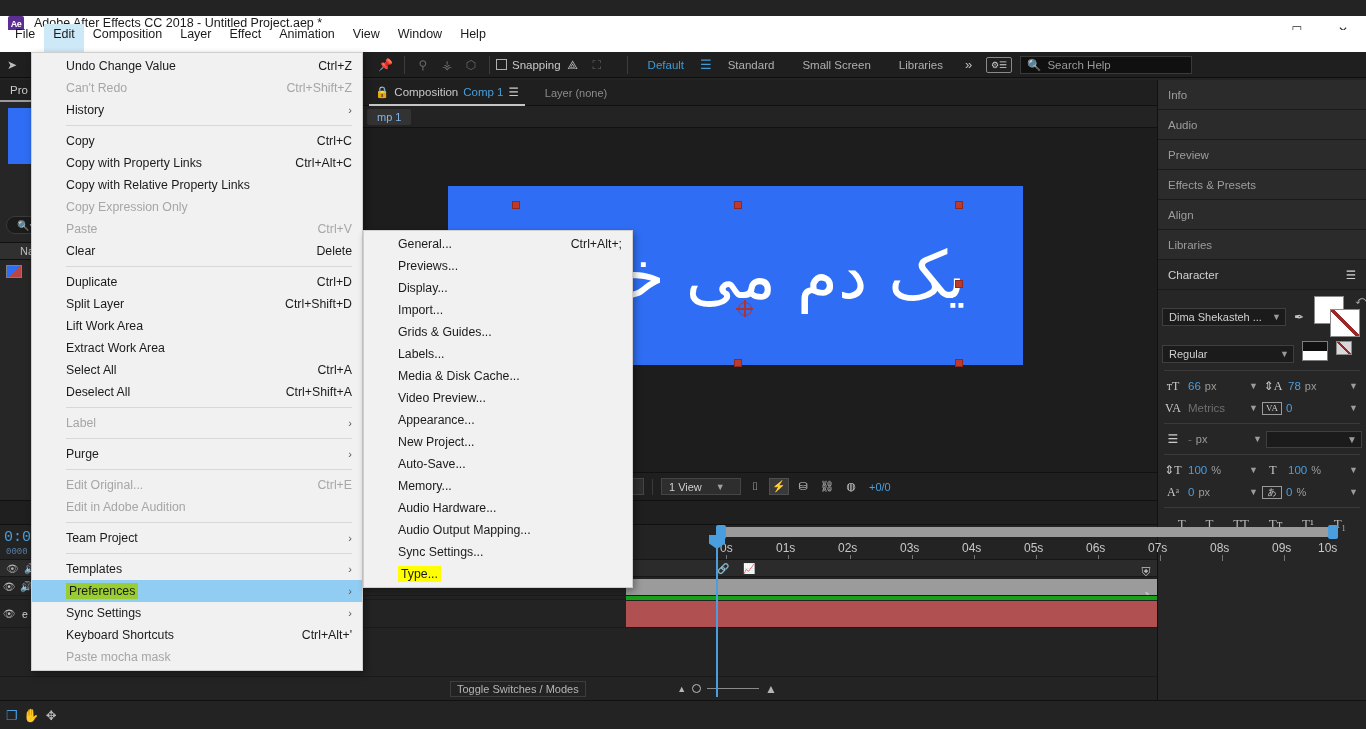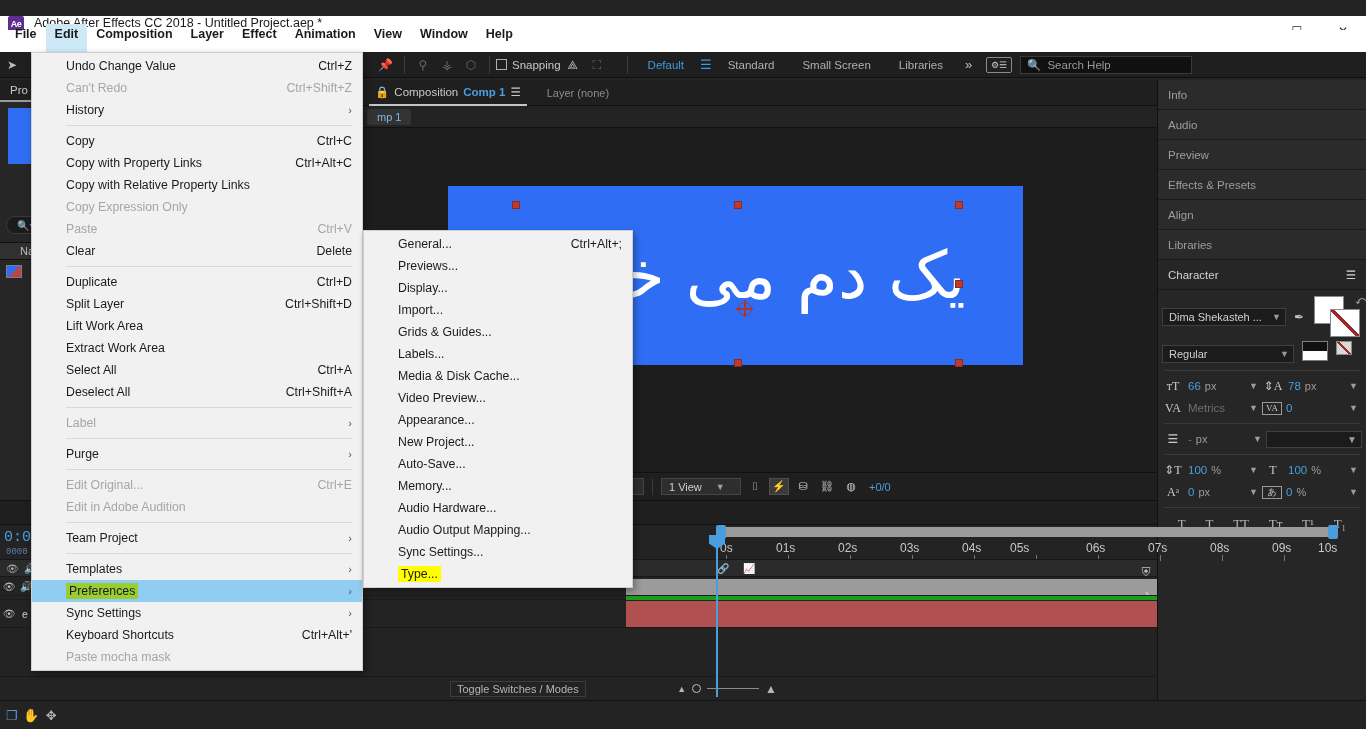--- a/index.html
+++ b/index.html
@@ -30,21 +30,20 @@
   }
 
   
   .menubar {
     position: absolute; left: 0; top: 30px; width: 1366px; height: 22px;
     background: #ffffff; display: flex; align-items: center; padding-left: 6px;
   }
   .menu-item {
     padding: 2px 9px; font-size: 12.5px; color: #1a1a1a; height: 34px;
     line-height: 16px;
-    font-weight: bold;
   }
   .menu-item.active { background: #cde8f6; }
 
   
   .ae-toolbar {
     position: absolute; left: 0; top: 52px; width: 1366px; height: 26px;
     background: #1f1f1f; display: flex; align-items: center;
     border-bottom: 1px solid #0e0e0e;
   }
   .tool-ico {
@@ -126,21 +125,21 @@
   }
   .comp-tabbar {
     height: 26px; background: #1f1f1f; display: flex; align-items: center;
     border-bottom: 1px solid #111; padding-left: 6px;
   }
   .comp-tab {
     display: flex; align-items: center; gap: 5px; font-size: 11.5px;
     color: #c9c9c9; height: 26px; padding: 0 6px;
     border-bottom: 2px solid #c5c5c5;
   }
-  .comp-tab .accent { color: #4a9ede; font-weight: bold; }
+  .comp-tab .accent { color: #4a9ede; }
   .comp-tab-layer { font-size: 11px; color: #8c8c8c; padding: 0 20px; }
   .comp-subtab {
     height: 22px; background: #232323; display: flex; align-items: center;
     padding-left: 4px; border-bottom: 1px solid #111;
   }
   .comp-chip {
     background: #333; color: #7fb7e8; font-size: 11px; padding: 2px 10px;
     border-radius: 2px;
   }
   .comp-stage {
@@ -640,21 +639,21 @@
 
     <div class="ruler">
       <div class="wab"></div>
       <div class="wab-end" style="left:-2px"></div>
       <div class="wab-end" style="left:610px"></div>
       <div class="tick" style="left:2px">0s</div>
       <div class="tick" style="left:58px">01s</div>
       <div class="tick" style="left:120px">02s</div>
       <div class="tick" style="left:182px">03s</div>
       <div class="tick" style="left:244px">04s</div>
-      <div class="tick" style="left:292px">05s</div>
+      <div class="tick" style="left:306px">05s</div>
       <div class="tick" style="left:368px">06s</div>
       <div class="tick" style="left:430px">07s</div>
       <div class="tick" style="left:492px">08s</div>
       <div class="tick" style="left:554px">09s</div>
       <div class="tick" style="left:600px">10s</div>
       <div class="tickline" style="left:8px"></div>
       <div class="tickline" style="left:70px"></div>
       <div class="tickline" style="left:132px"></div>
       <div class="tickline" style="left:194px"></div>
       <div class="tickline" style="left:256px"></div>

